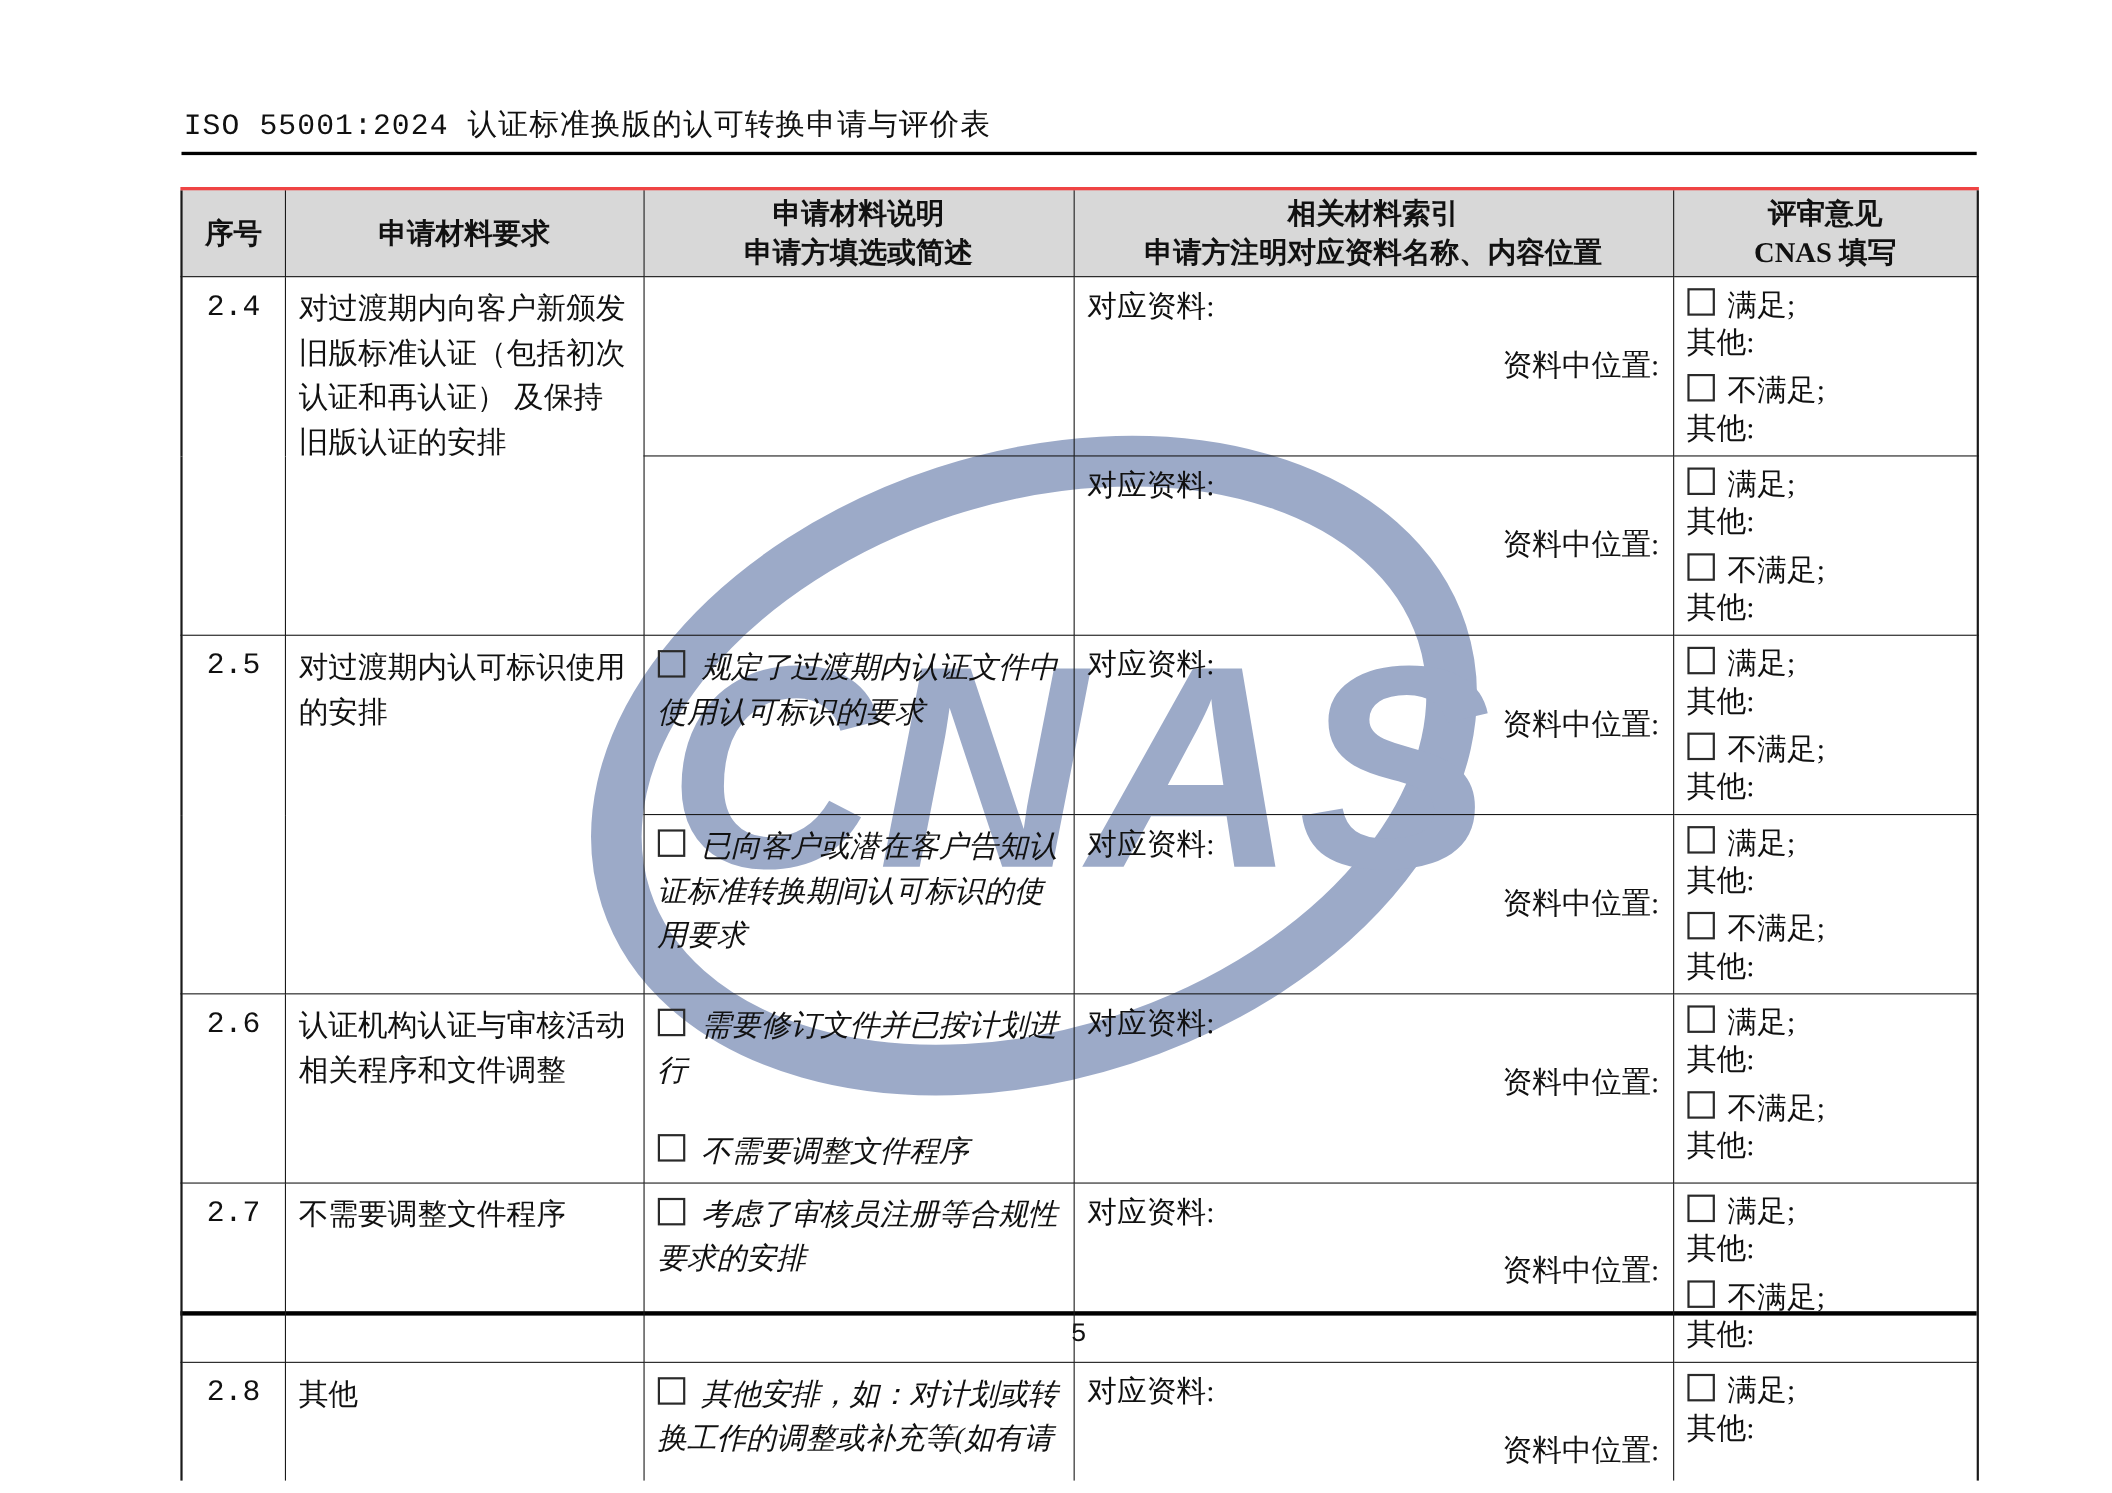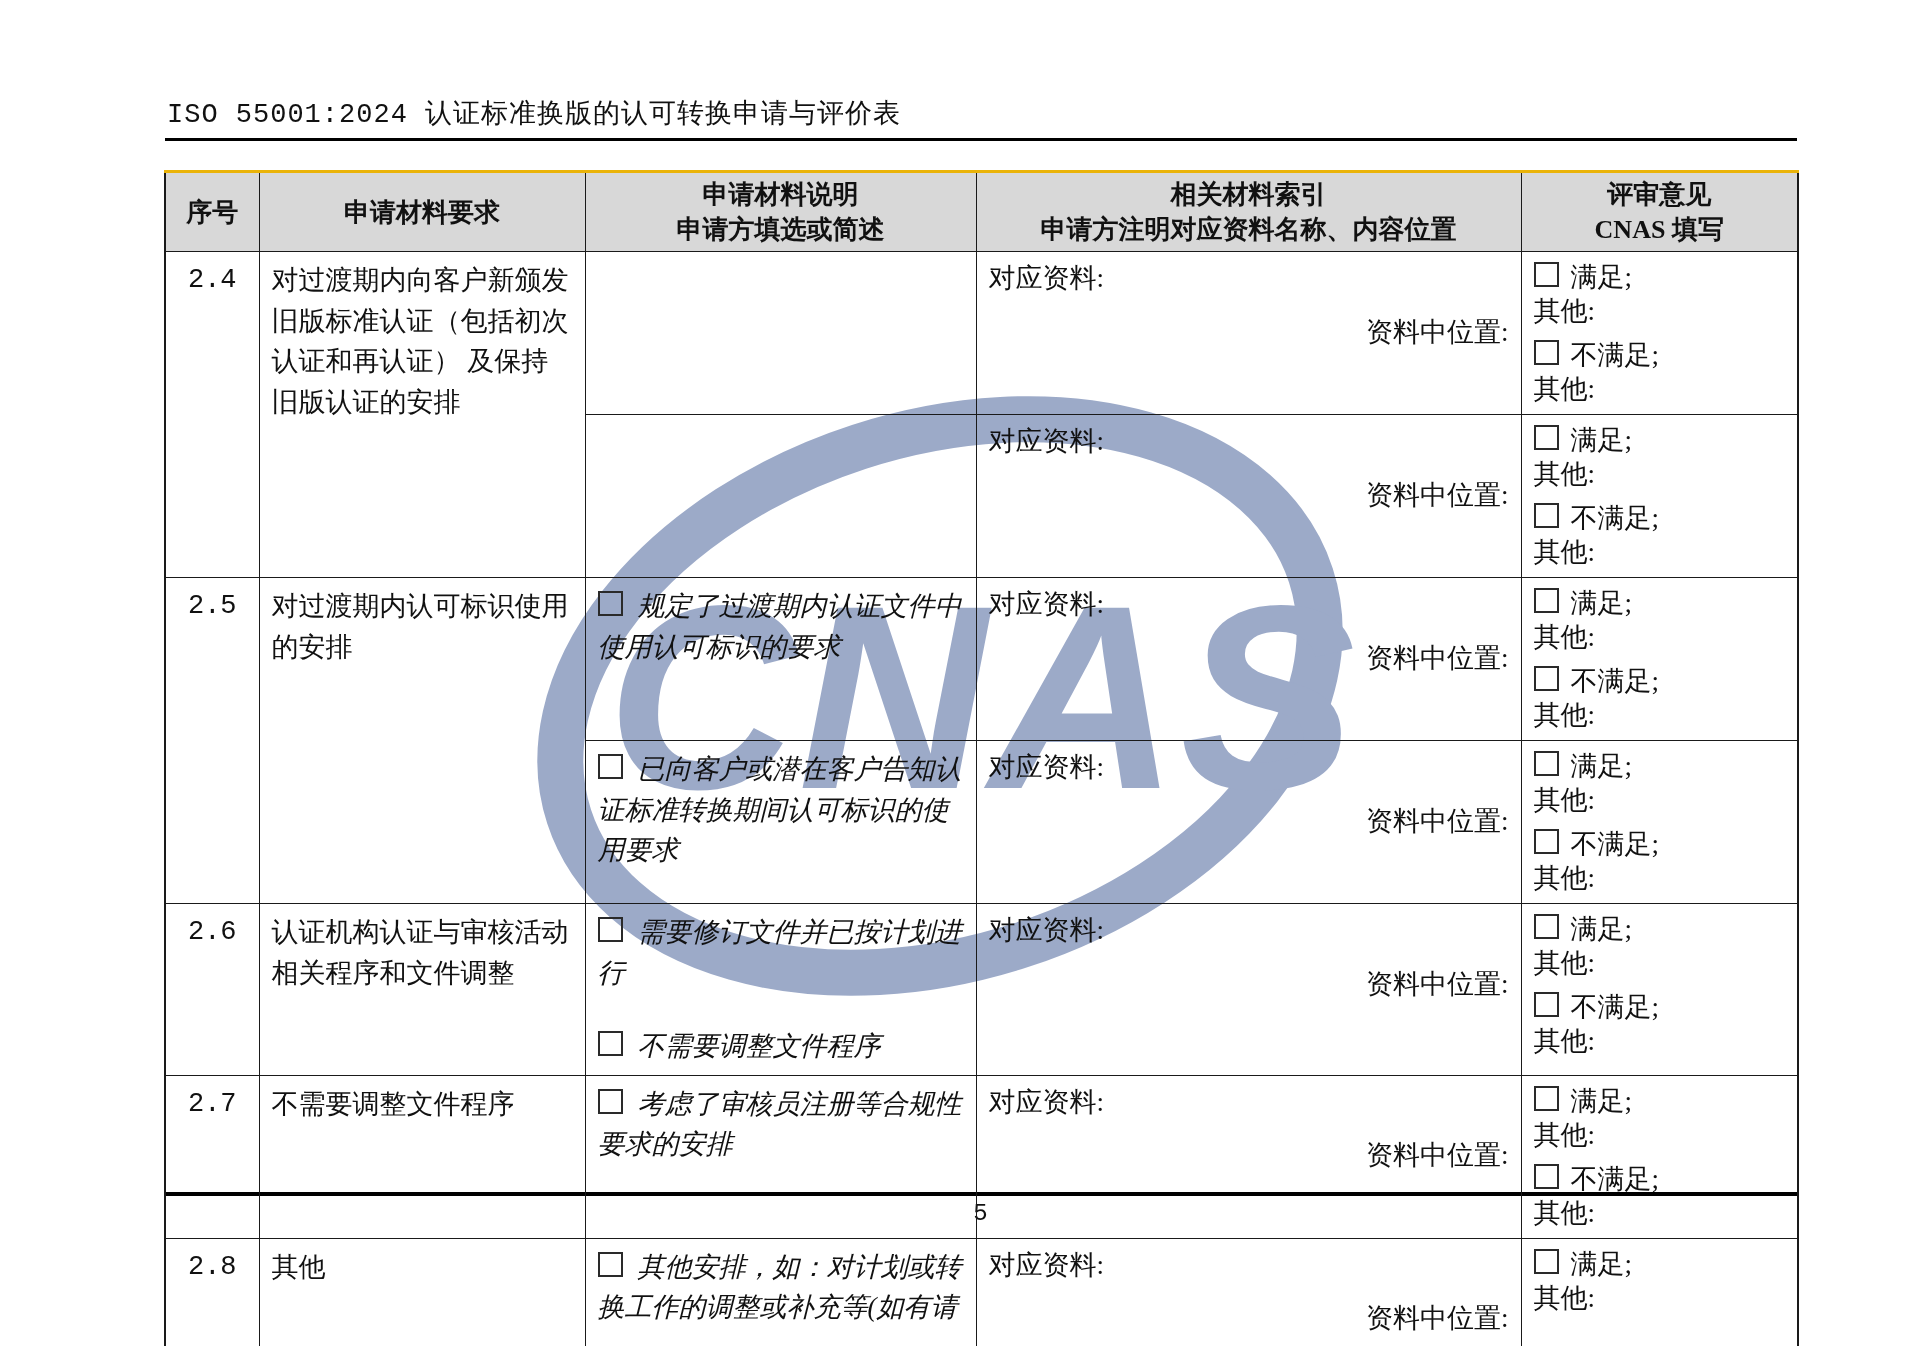--- a/index.html
+++ b/index.html
@@ -16,21 +16,21 @@
   }
   .title-rule{
     position:absolute;left:165px;top:138px;width:1632px;height:3px;background:#000;
   }
   
   .watermark{position:absolute;left:450px;top:336px;width:1000px;height:720px;z-index:0;}
   
   table.eval{
     position:absolute;left:164px;top:170px;width:1633px;z-index:1;
     border-collapse:collapse;table-layout:fixed;
-    border-left:2px solid #1a1a1a;border-right:2px solid #1a1a1a;border-top:3px solid #eab308;
+    border-left:2px solid #1a1a1a;border-right:2px solid #1a1a1a;border-top:3px solid #ef4444;
   }
   table.eval th,table.eval td{
     border:1px solid #1a1a1a;vertical-align:top;background:transparent;
     font-size:27px;line-height:1.5;padding:8px 12px;word-break:break-all;
   }
   table.eval th{
     background:#d8d8d8;font-weight:700;text-align:center;vertical-align:middle;
     font-size:26px;line-height:1.35;padding:4px 6px;
   }
   tr.h{height:75px;}

